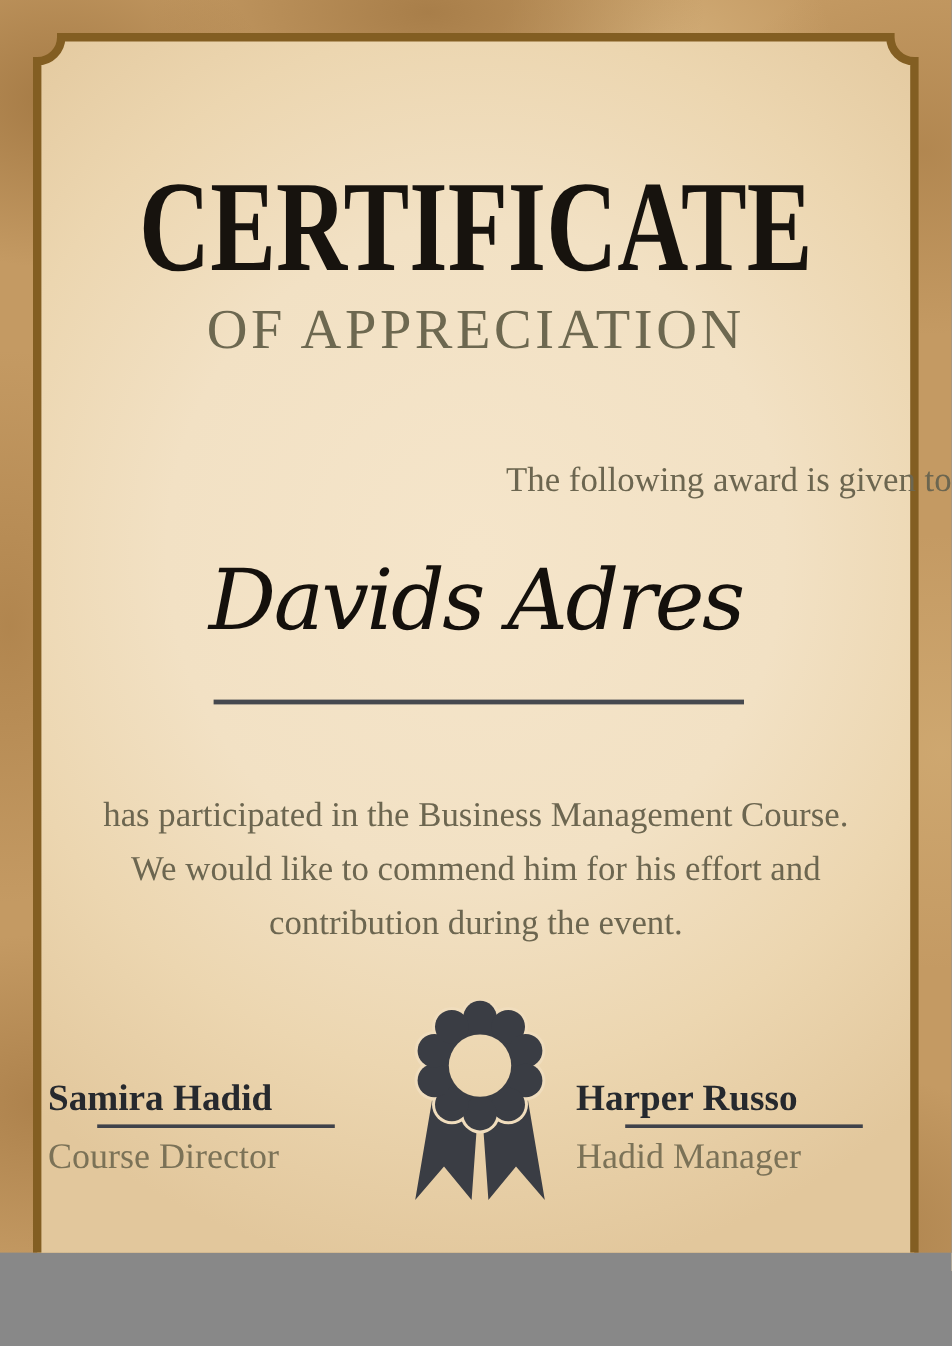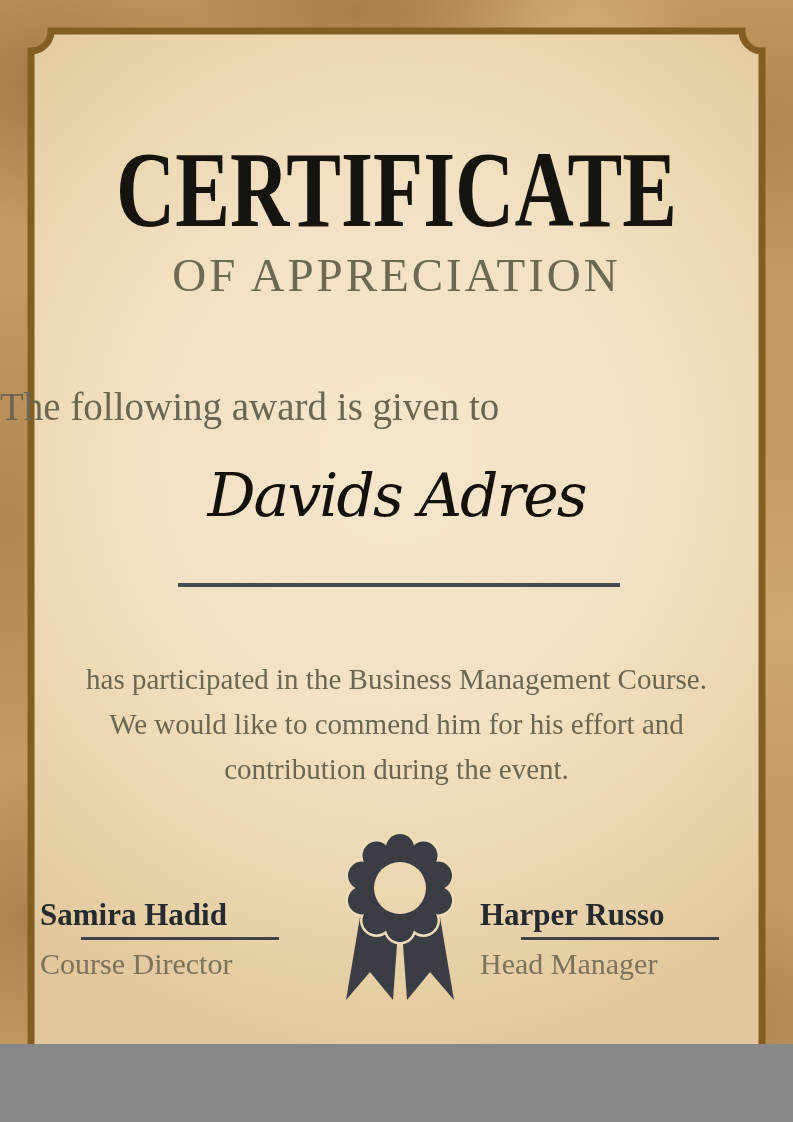--- a/index.html
+++ b/index.html
@@ -78,34 +78,34 @@
     font-weight: 400;
     letter-spacing: 3px;
     color: #6d6850;
     white-space: nowrap;
   }
   .lead-text {
     position: absolute;
     top: 384px;
     left: 0;
     width: 100%;
-    text-align: left;
-    font-size: 39px;
+    text-align: right;
+    font-size: 29px;
     color: #6c6650;
   }
   .recipient-name {
     position: absolute;
     top: 462px;
     left: 0;
     width: 100%;
     text-align: center;
     font-family: "DejaVu Serif", serif;
     font-style: italic;
     font-weight: 500;
-    font-size: 60px;
+    font-size: 70px;
     line-height: 1.1;
     color: #14100c;
     letter-spacing: -2px;
     white-space: nowrap;
   }
   .recipient-underline {
     position: absolute;
     top: 583px;
     left: 178px;
     width: 442px;
@@ -227,17 +227,17 @@
 
     <div class="sig sig-left">
       <div class="sig-name">Samira Hadid</div>
       <div class="sig-line"></div>
       <div class="sig-title">Course Director</div>
     </div>
 
     <div class="sig sig-right">
       <div class="sig-name">Harper Russo</div>
       <div class="sig-line"></div>
-      <div class="sig-title">Head Manager</div>
+      <div class="sig-title">Hadid Manager</div>
     </div>
 
   </div>
 </div>
 
 </body></html>

